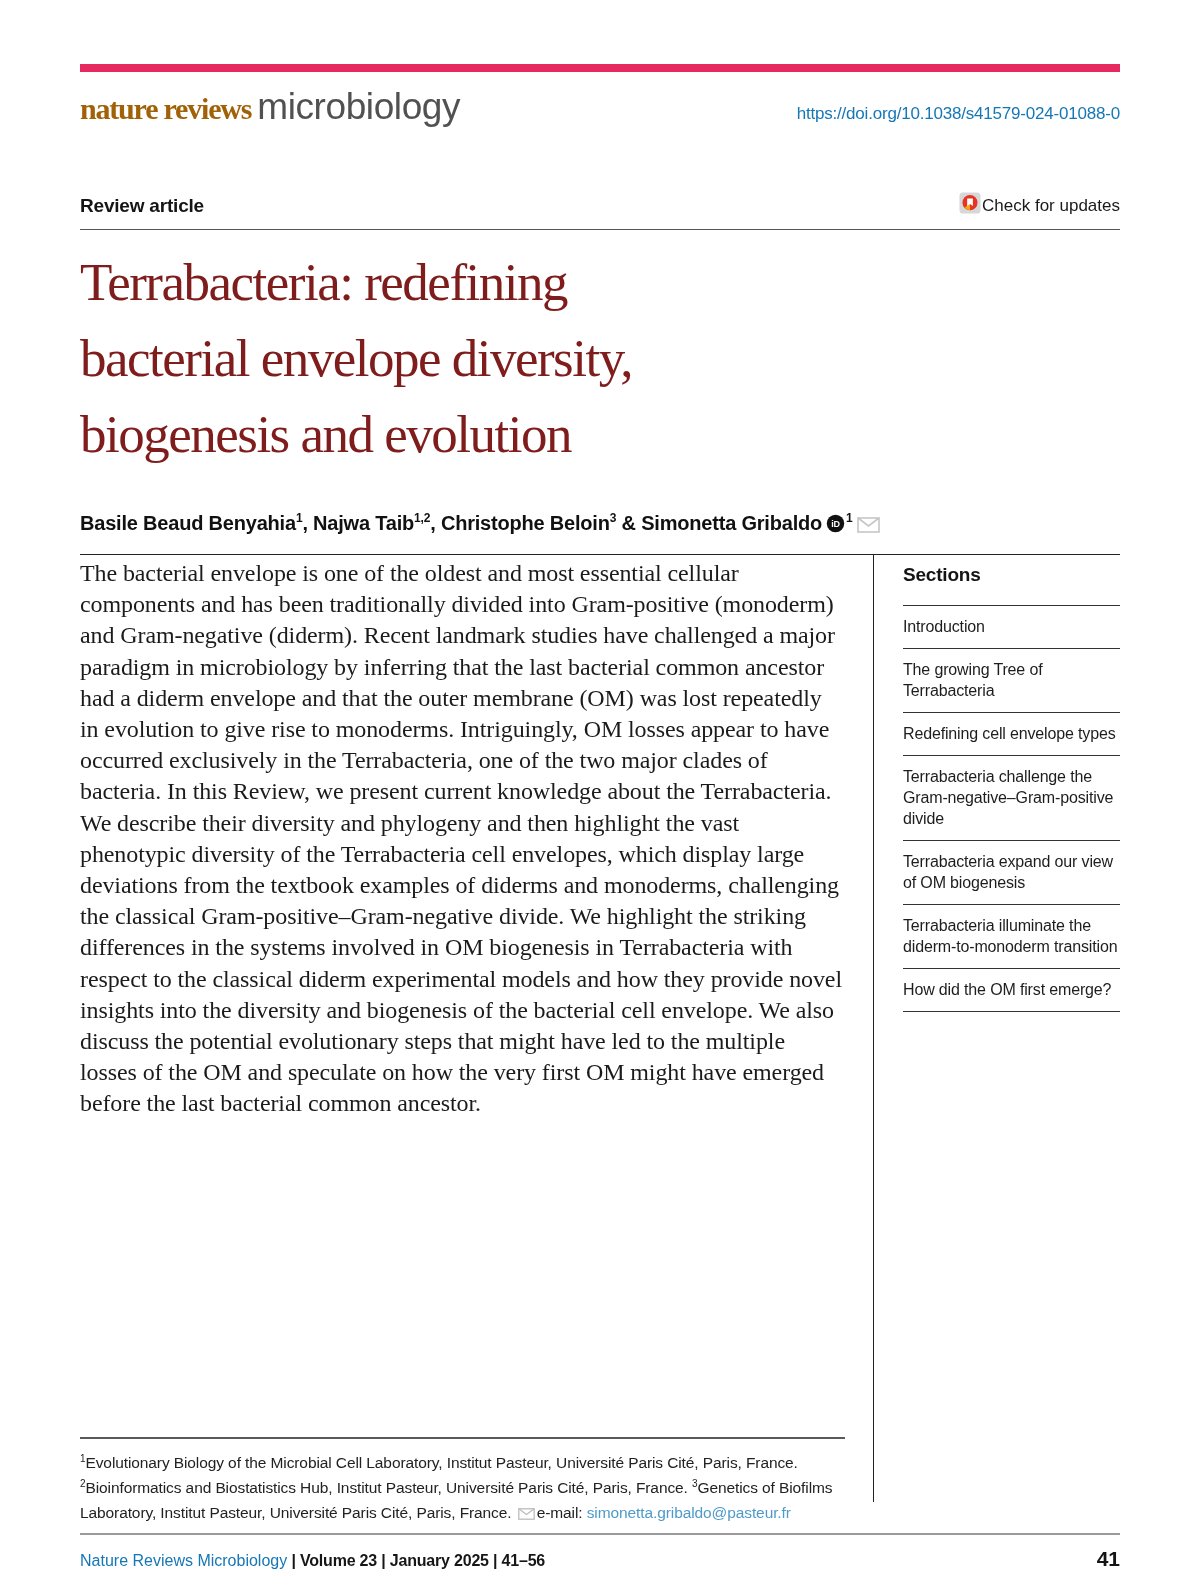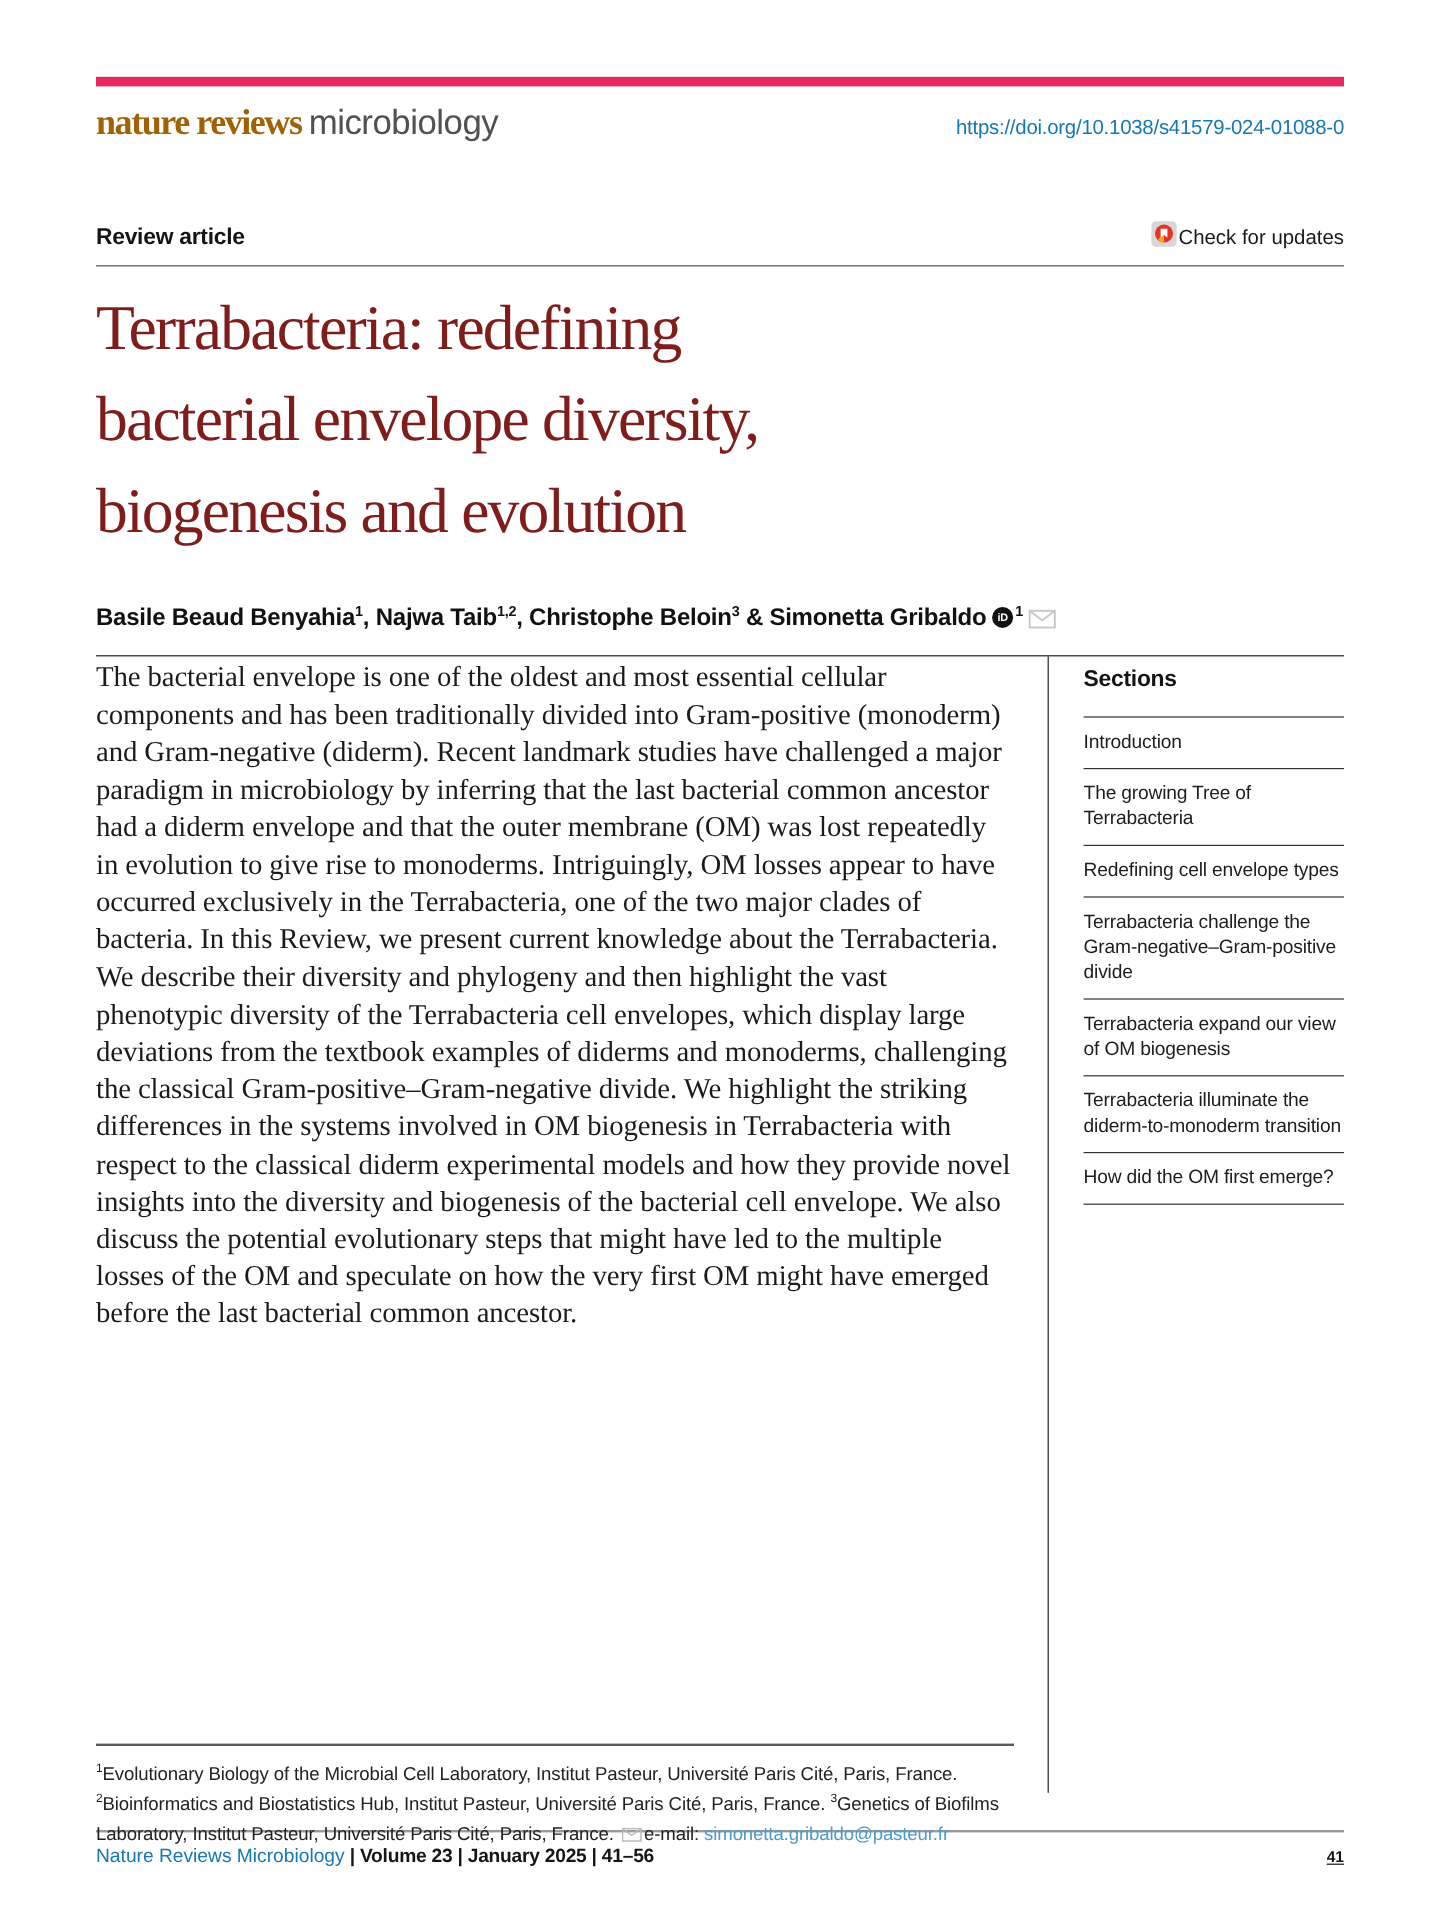--- a/index.html
+++ b/index.html
@@ -13,21 +13,21 @@
   .page{
     position:relative;width:1200px;height:1593px;background:#fff;
     font-family:"Liberation Sans",sans-serif;color:var(--ink);
     overflow:hidden;
   }
   
   .brandbar{margin:64px 80px 0;height:8px;background:var(--brand_pink);}
   .masthead{display:flex;justify-content:space-between;align-items:baseline;margin:14px 80px 0;}
   .logo{white-space:nowrap;}
   .logo .bold{font-family:Liberation Serif, serif;font-weight:700;font-size:30px;letter-spacing:-1.2px;color:#a16207;}
-  .logo .light{font-family:"Liberation Sans",sans-serif;font-weight:400;font-size:29px;color:var(--gray_text);letter-spacing:-0.4px;margin-left:6px;}
+  .logo .light{font-family:"Liberation Sans",sans-serif;font-weight:400;font-size:37px;color:var(--gray_text);letter-spacing:-0.4px;margin-left:6px;}
   .doi{font-size:17px;color:var(--link_blue);text-decoration:none;letter-spacing:-0.2px;}
   
   .kindrow{display:flex;justify-content:space-between;align-items:center;margin:64px 80px 0;}
   .kind{font-size:19px;font-weight:700;letter-spacing:-0.2px;}
   .check{display:flex;align-items:center;gap:1px;font-size:17px;color:#1a1a1a;cursor:pointer;}
   .rule-kind{margin:10px 80px 0;border-top:1.5px solid #555;}
   
   .title{margin:14px 80px 0;font-family:"Liberation Serif",serif;font-weight:500;
          font-size:53px;line-height:76px;letter-spacing:-1.5px;color:#7f1d1d;}
   
@@ -42,31 +42,31 @@
   .abs-head,.sec-head{font-size:20px;font-weight:700;padding-top:9px;letter-spacing:-0.2px;}
   .abs-headwrap{border-bottom:1.5px solid #222;padding-bottom:31px;}
   .abstract{margin-top:3px;font-family:"Liberation Serif",serif;font-size:24px;
             line-height:31.2px;color:#1b1b1b;letter-spacing:-0.1px;text-align:left;}
   
   .sec-head{font-size:19px;padding-top:9px;margin-bottom:19px;}
   .sec-item{border-top:1.5px solid #333;padding:10px 0 11px;font-size:16px;line-height:21px;
             letter-spacing:-0.15px;color:#1d1d1d;cursor:pointer;}
   .sec-item:last-child{border-bottom:1.5px solid #333;}
   
-  .affils{position:absolute;left:0;right:28px;top:906px;border-top:2px solid #5a5a5a;
+  .affils{position:absolute;left:0;right:28px;top:882px;border-top:2px solid #5a5a5a;
           padding-top:11px;font-size:15.5px;line-height:25px;color:#222;letter-spacing:-0.1px;}
   .affils sup{font-size:10px;vertical-align:super;line-height:0;}
   .affils .icon{display:inline-block;vertical-align:-2px;margin:0 2px;}
   .email-link{color:var(--email_blue);text-decoration:none;}
   
   .footer-rule{margin:14px 80px 0;border-top:2px solid #9a9a9a;}
   .footerrow{display:flex;justify-content:space-between;align-items:baseline;margin:12px 80px 0;font-size:16px;}
   .flink{color:var(--link_blue);text-decoration:none;}
   .fmeta{color:#161616;font-weight:700;letter-spacing:-0.2px;}
-  .fpage{font-weight:700;font-size:13px;text-decoration:underline;}
+  .fpage{font-weight:700;font-size:21px;}
 </style>
 </head>
 <body>
 
 <div class="page">
 
   <div class="brandbar"></div>
   <div class="masthead">
     <div class="logo">
       <span class="bold">nature reviews</span><span class="light">microbiology</span>

